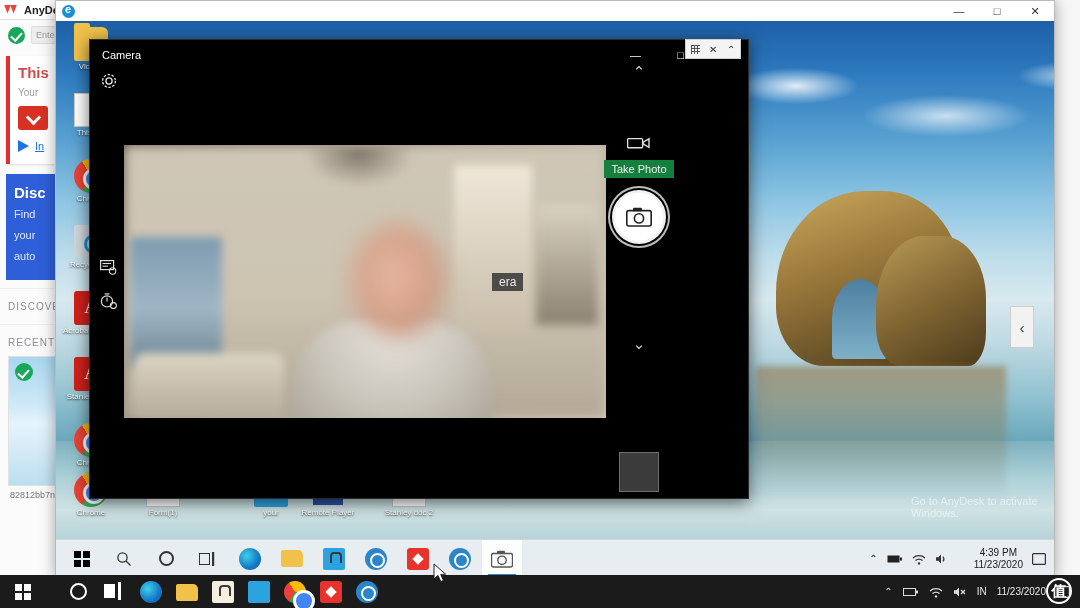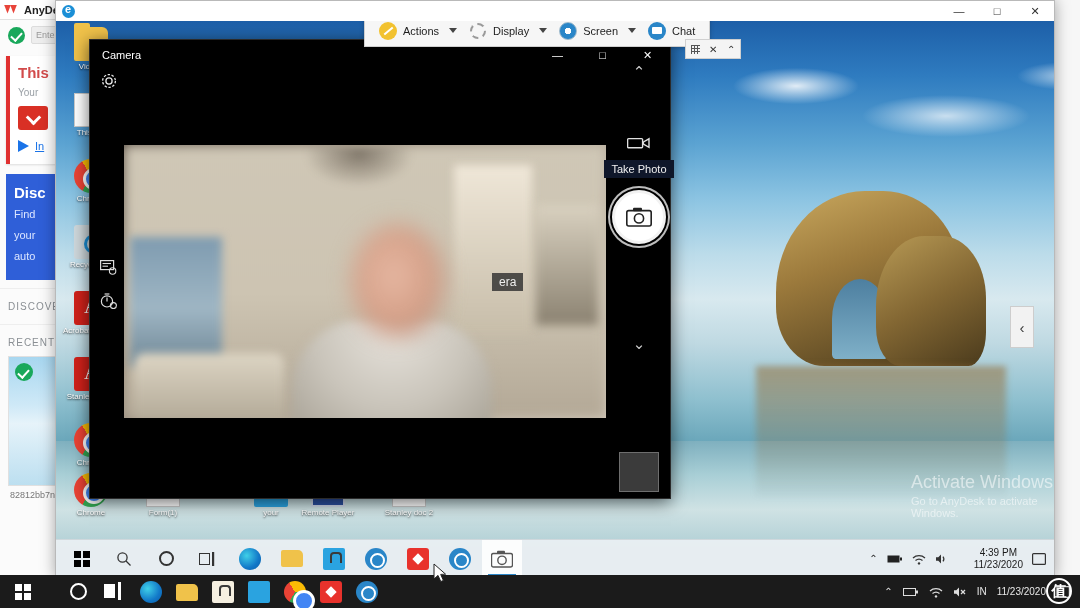--- a/index.html
+++ b/index.html
@@ -280,21 +280,21 @@
   
   .edge-tab {
     position: absolute; right: 20px; top: 305px; width: 24px; height: 42px;
     background: #f2f2f2; border: 1px solid #cdcdcd;
     display: flex; align-items: center; justify-content: center;
     font-size: 15px; color: #3a3a3a; z-index: 31;
   }
 
   
   .cam-win {
-    position: absolute; left: 88px; top: 38px; width: 582px; height: 460px;
+    position: absolute; left: 88px; top: 38px; width: 660px; height: 460px;
     background: #000; border: 1px solid #2a2a2a; z-index: 20;
     box-shadow: 0 3px 16px rgba(0,0,0,.6);
   }
   .cam-title {
     height: 30px; display: flex; align-items: center; position: relative;
   }
   .cam-title .t { font-size: 11px; color: #fff; padding-left: 12px; }
   .cam-winbtns { position: absolute; right: 0; top: 0; height: 30px; display: flex; }
   .cam-winbtn {
     width: 45px; height: 30px; display: flex; align-items: center;
@@ -353,21 +353,21 @@
   }
   .cam-right {
     position: absolute; left: 604px; top: 30px; width: 66px; bottom: 0;
     display: flex; flex-direction: column; align-items: center; z-index: 22;
   }
   .chev {
     color: #cfcfcf; font-size: 15px; height: 18px; line-height: 15px;
   }
   .mode-video-ico { margin-top: 54px; }
   .take-photo-tip {
-    margin-top: 6px; background: #0f172a; color: #f0f0f0;
+    margin-top: 6px; background: #15803d; color: #f0f0f0;
     font-size: 11px; padding: 3px 7px; white-space: nowrap;
   }
   .shutter {
     margin-top: 12px; width: 54px; height: 54px; border-radius: 50%;
     background: #fff; border: 3px solid #f2f2f2;
     box-shadow: 0 0 0 2px #000, 0 0 0 4px #bdbdbd;
     display: flex; align-items: center; justify-content: center;
   }
   .thumb-box {
     position: absolute; left: 617px; top: 447px; width: 40px; height: 40px;
@@ -577,21 +577,20 @@
       <div class="dicon" style="left:243px; top:452px;">
         <div class="glyph ic-media"></div>
         <div class="lbl">Remote Player</div>
       </div>
       <div class="dicon" style="left:324px; top:452px;">
         <div class="glyph ic-doc"></div>
         <div class="lbl">Stanley doc 2</div>
       </div>
 
       <div class="watermark">
-        <div class="w1">Activate Windows</div>
         <div class="w2">Go to AnyDesk to activate Windows.</div>
       </div>
 
       <div class="inner-taskbar">
         <div class="itb-btn">
           <span class="win-logo" style="filter:invert(1);"></span>
         </div>
         <div class="itb-btn">
           <svg width="16" height="16" viewBox="0 0 16 16">
             <circle cx="6.5" cy="6.5" r="4.6" fill="none" stroke="#333" stroke-width="1.3"></circle>
@@ -721,44 +720,20 @@
               <rect x="7" y="0.8" width="9" height="3.4" rx="1" fill="#222"></rect>
               <circle cx="13" cy="11.4" r="4.6" fill="none" stroke="#222" stroke-width="1.6"></circle>
             </svg>
           </div>
           <div class="chev" style="margin-top:92px;">⌄</div>
         </div>
 
         <div class="thumb-box" style="left:529px; top:412px;"></div>
       </div>
 
-      <div class="uv-toolbar" style="left:308px; top:-6px;">
-        <div class="uv-tb-item">
-          <span class="tb-ico actions"></span>
-          <span class="txt">Actions</span>
-        </div>
-        <span class="uv-tb-caret"></span>
-
-        <div class="uv-tb-item">
-          <span class="tb-ico display"></span>
-          <span class="txt">Display</span>
-        </div>
-        <span class="uv-tb-caret"></span>
-
-        <div class="uv-tb-item">
-          <span class="tb-ico screen"></span>
-          <span class="txt">Screen</span>
-        </div>
-        <span class="uv-tb-caret"></span>
-
-        <div class="uv-tb-item">
-          <span class="tb-ico chat"></span>
-          <span class="txt">Chat</span>
-        </div>
-      </div>
 
       <div class="uv-mini" style="left:629px; top:18px;">
         <span class="mini-grid"></span>
         <span>✕</span>
         <span>⌃</span>
       </div>
 
       <div class="edge-tab" style="right:20px; top:285px;">‹</div>
     </div>
   </div>

